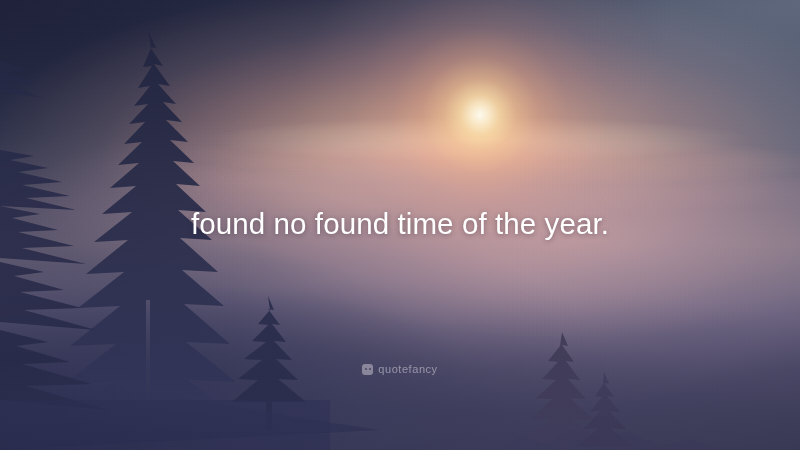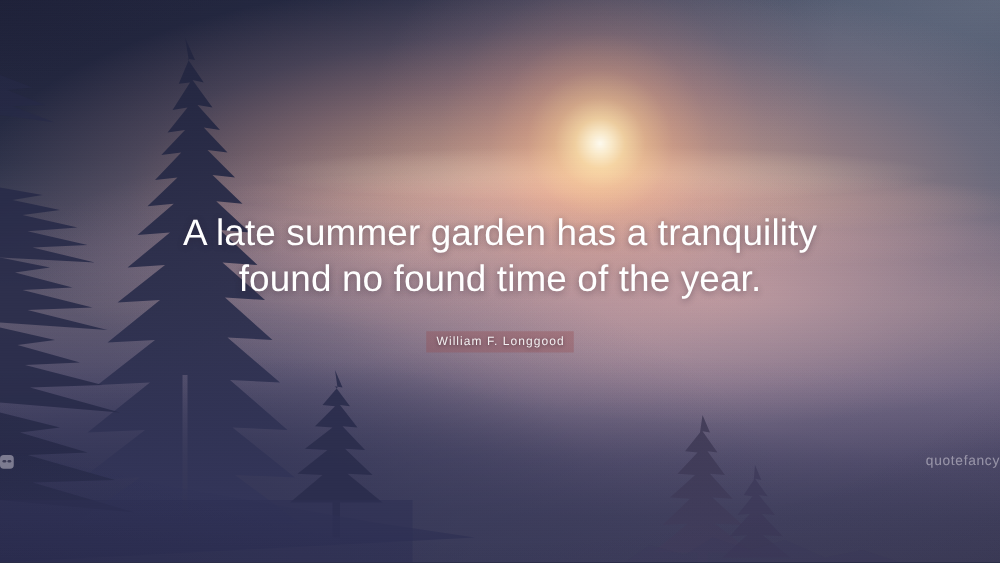--- a/index.html
+++ b/index.html
@@ -166,21 +166,21 @@
     text-shadow: 0 1px 3px rgba(40,24,34,0.55);
   }
 
   
   #watermark {
     position: absolute;
     left: 0; right: 0;
     top: 363px;
     display: flex;
     align-items: center;
-    justify-content: space-between;
+    justify-content: center;
     gap: 5px;
     z-index: 40;
     opacity: 0.50;
   }
   #watermark-badge {
     width: 11px; height: 11px;
     border-radius: 3px;
     background: #cfcad6;
     display: flex; align-items: center; justify-content: center;
     gap: 1.5px;
@@ -281,26 +281,23 @@
       </g>
 
       <path d="M500 450 L520 436 L548 444 L570 430 L600 440 L628 432 L660 446 L690 440 L720 450 Z" fill="#3b3a5a" opacity="0.45"></path>
     </svg>
   </div>
 
   <div class="layer" id="vignette"></div>
   <div class="layer" id="grain"></div>
 
   <div id="quote-block">
-    <p id="quote-text"><span>A late summer garden has a tranquility</span><br><span>found no found time of the year.</span></p>
+    <p id="quote-text"><br><span>found no found time of the year.</span></p>
   </div>
 
-  <div id="attribution-wrap">
-    <span id="attribution">William F. Longgood</span>
-  </div>
 
   <div id="watermark">
     <span id="watermark-badge">
         <i></i>
         <i></i>
       </span>
     <span id="watermark-text">quotefancy</span>
   </div>
 
 </div>

